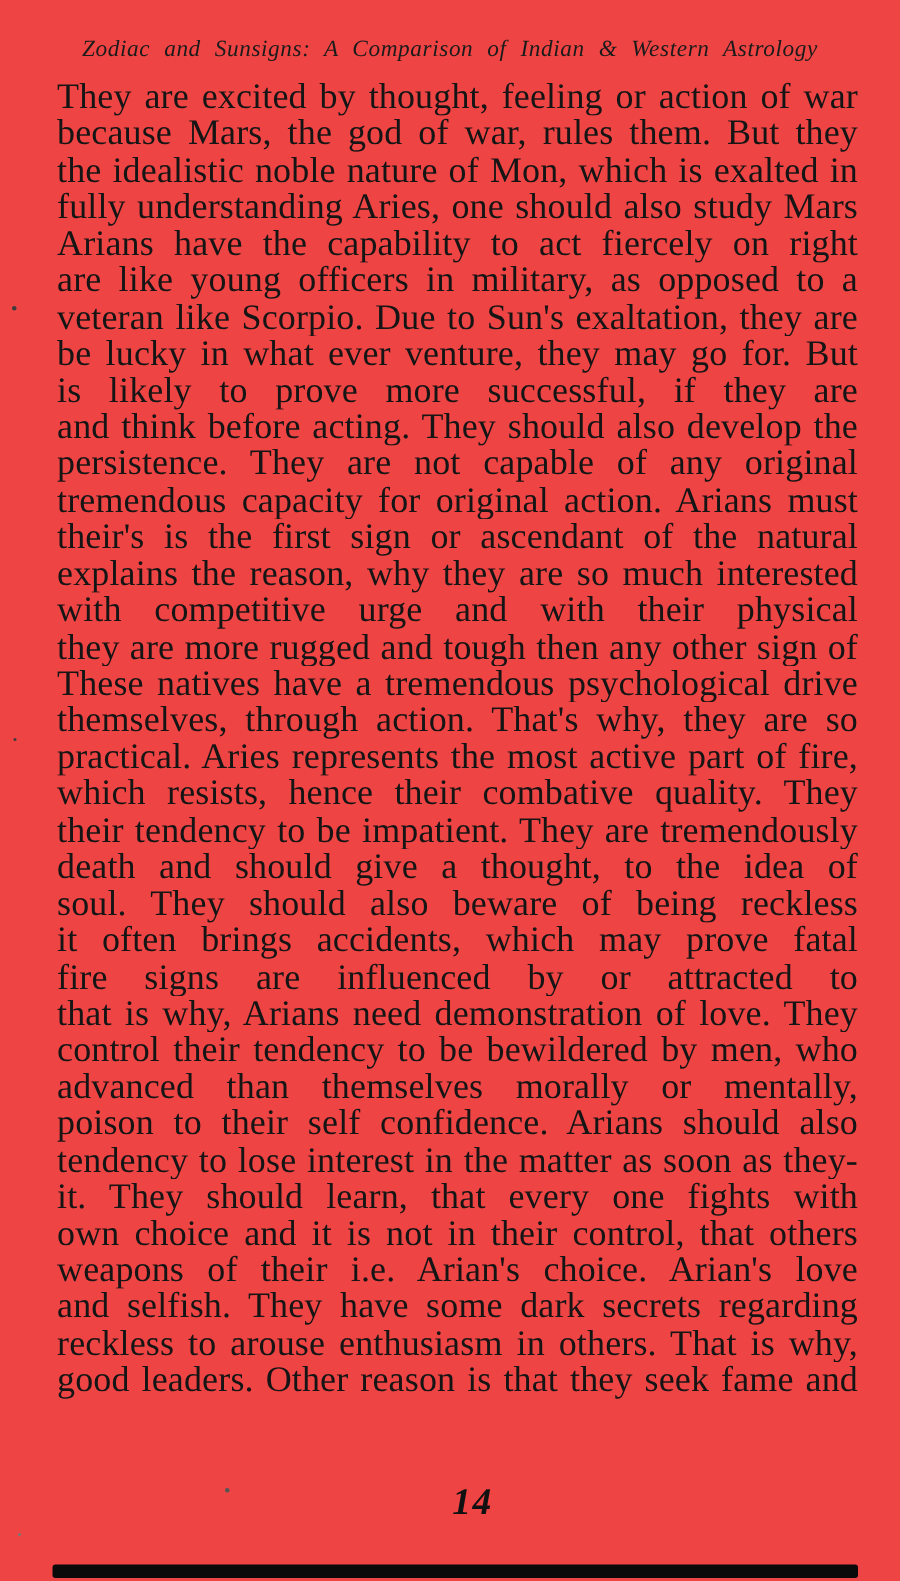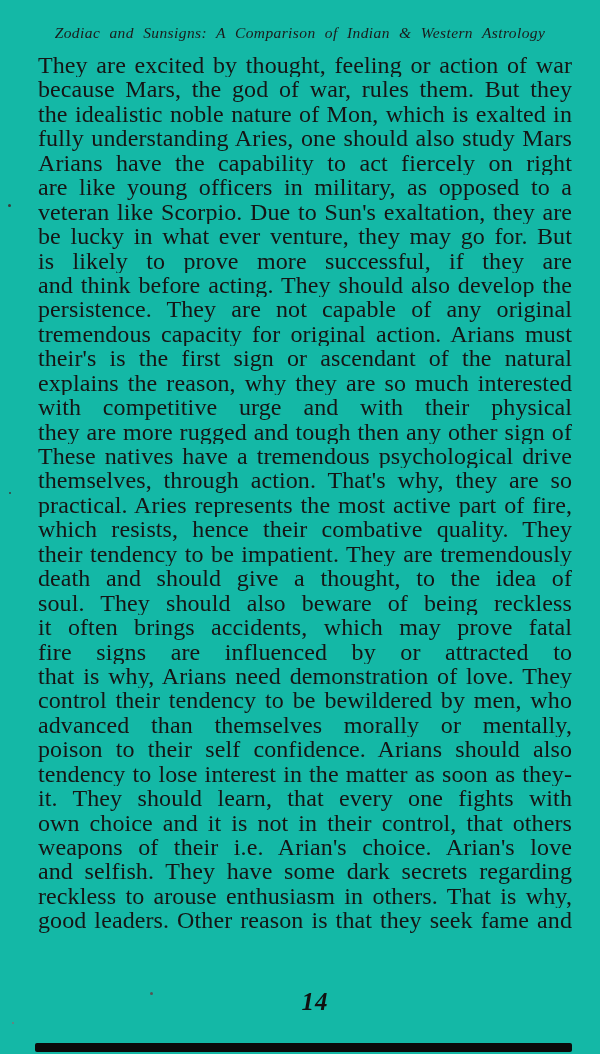--- a/index.html
+++ b/index.html
@@ -1,20 +1,20 @@
 <!DOCTYPE html>
 <html><head>
 <meta charset="utf-8">
 <style>
   html, body { margin: 0; padding: 0; background: #ffffff; }
   .page {
     position: relative;
     width: 600px;
     height: 1054px;
-    background: #14b8a6;
+    background: #ef4444;
     overflow: hidden;
     font-family: "Liberation Serif", serif;
     color: #141414;
   }
   .running-head {
     position: absolute;
     top: 24px;
     left: 30px;
     right: 30px;
     text-align: center;

